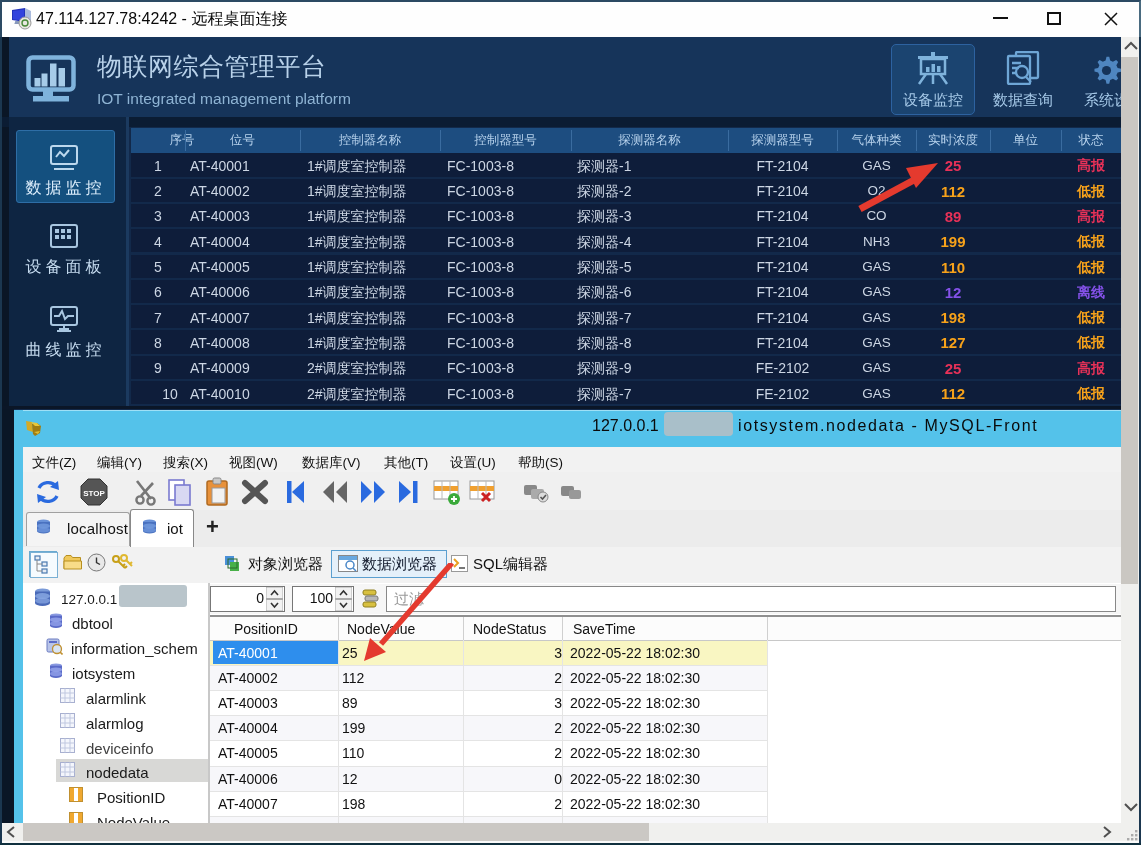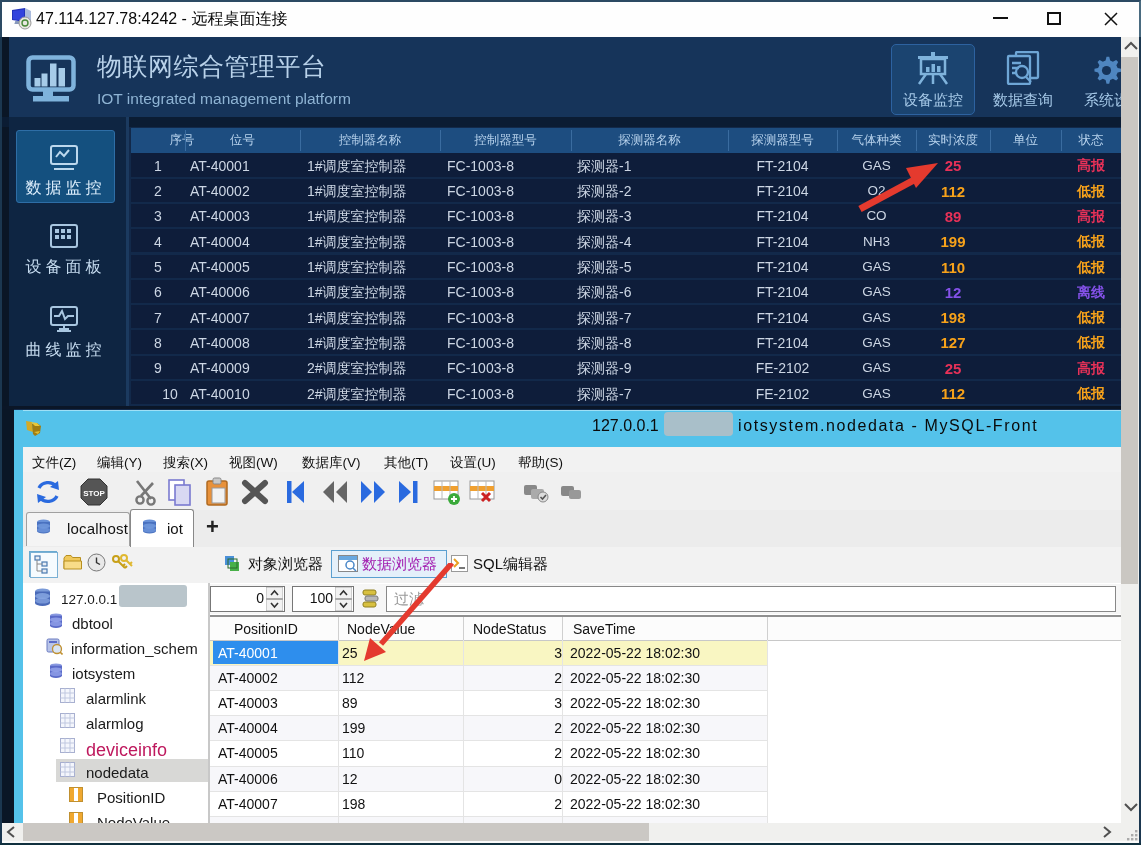--- a/index.html
+++ b/index.html
@@ -370,21 +370,21 @@
         <rect x="5" y="5" width="9" height="9" fill="none" stroke="#2a6a2a"></rect>
       </svg></div>
 <div class="a" style="left:239px;top:146px;font-size:15px;color:#111;">对象浏览器</div>
 <div class="a" style="left:322px;top:141px;width:116px;height:28px;background:#e4f0fa;border:1px solid #5a9fd0;"></div>
 <svg class="a" style="left:329px;top:146px;" width="20" height="17" viewBox="0 0 20 17">
       <rect x="0.5" y="0.5" width="19" height="16" fill="#fff" stroke="#888"></rect>
       <rect x="1" y="1" width="18" height="4" fill="#68a8e0"></rect>
       <circle cx="12" cy="10" r="4" fill="none" stroke="#4a88c8" stroke-width="1.5"></circle>
       <path d="M15 13 l3 3" stroke="#4a88c8" stroke-width="1.5"></path>
     </svg>
-<div class="a" style="left:353px;top:146px;font-size:15px;color:#a21caf;">数据浏览器</div>
+<div class="a" style="left:353px;top:146px;font-size:15px;color:#0f172a;">数据浏览器</div>
 <svg class="a" style="left:442px;top:146px;" width="17" height="17" viewBox="0 0 17 17">
       <rect x="0.5" y="0.5" width="16" height="16" fill="#fff" stroke="#999"></rect>
       <path d="M3 4 l4 4 -4 4" stroke="#e8a020" stroke-width="2" fill="none"></path>
       <path d="M8 13 h6" stroke="#555" stroke-width="1.6"></path>
     </svg>
 <div class="a" style="left:464px;top:146px;font-size:15px;color:#111;">SQL编辑器</div>
 <div class="a" style="left:14px;top:174px;width:1098px;height:240px;background:#fff;"></div>
 <div class="a" style="left:199px;top:174px;width:2px;height:240px;background:#c8c8c8;"></div>
 <div class="a" style="left:25px;top:179px;"><svg width="17" height="19" viewBox="0 0 17 19">
         <ellipse cx="8.5" cy="3.4" rx="7.5" ry="3" fill="#7a9ad8"></ellipse>
@@ -421,21 +421,21 @@
 <div class="a" style="left:77px;top:281px;font-size:15px;color:#1a1a1a;">alarmlink</div>
 <div class="a" style="left:51px;top:304px;"><svg width="15" height="15" viewBox="0 0 15 15">
         <rect x="0.5" y="0.5" width="14" height="14" fill="#f4f6fc" stroke="#a8b0d0"></rect>
         <path d="M0.5 5 h14 M0.5 10 h14 M5 0.5 v14 M10 0.5 v14" stroke="#c0c8e0"></path>
       </svg></div>
 <div class="a" style="left:77px;top:306px;font-size:15px;color:#1a1a1a;">alarmlog</div>
 <div class="a" style="left:51px;top:329px;"><svg width="15" height="15" viewBox="0 0 15 15">
         <rect x="0.5" y="0.5" width="14" height="14" fill="#f4f6fc" stroke="#a8b0d0"></rect>
         <path d="M0.5 5 h14 M0.5 10 h14 M5 0.5 v14 M10 0.5 v14" stroke="#c0c8e0"></path>
       </svg></div>
-<div class="a" style="left:77px;top:331px;font-size:18px;color:#be185d;">deviceinfo</div>
+<div class="a" style="left:77px;top:331px;font-size:15px;color:#404040;">deviceinfo</div>
 <div class="a" style="left:47px;top:350px;width:152px;height:23px;background:#d8d8d6;"></div>
 <div class="a" style="left:51px;top:353px;"><svg width="15" height="15" viewBox="0 0 15 15">
         <rect x="0.5" y="0.5" width="14" height="14" fill="#f4f6fc" stroke="#a8b0d0"></rect>
         <path d="M0.5 5 h14 M0.5 10 h14 M5 0.5 v14 M10 0.5 v14" stroke="#c0c8e0"></path>
       </svg></div>
 <div class="a" style="left:77px;top:355px;font-size:15px;color:#1a1a1a;">nodedata</div>
 <div class="a" style="left:60px;top:378px;"><svg width="14" height="15" viewBox="0 0 14 15">
         <rect x="0.5" y="0.5" width="13" height="14" fill="#fff" stroke="#c09030"></rect>
         <rect x="1" y="1" width="4" height="13" fill="#f0a830"></rect>
         <rect x="9" y="1" width="4" height="13" fill="#f0a830"></rect>

